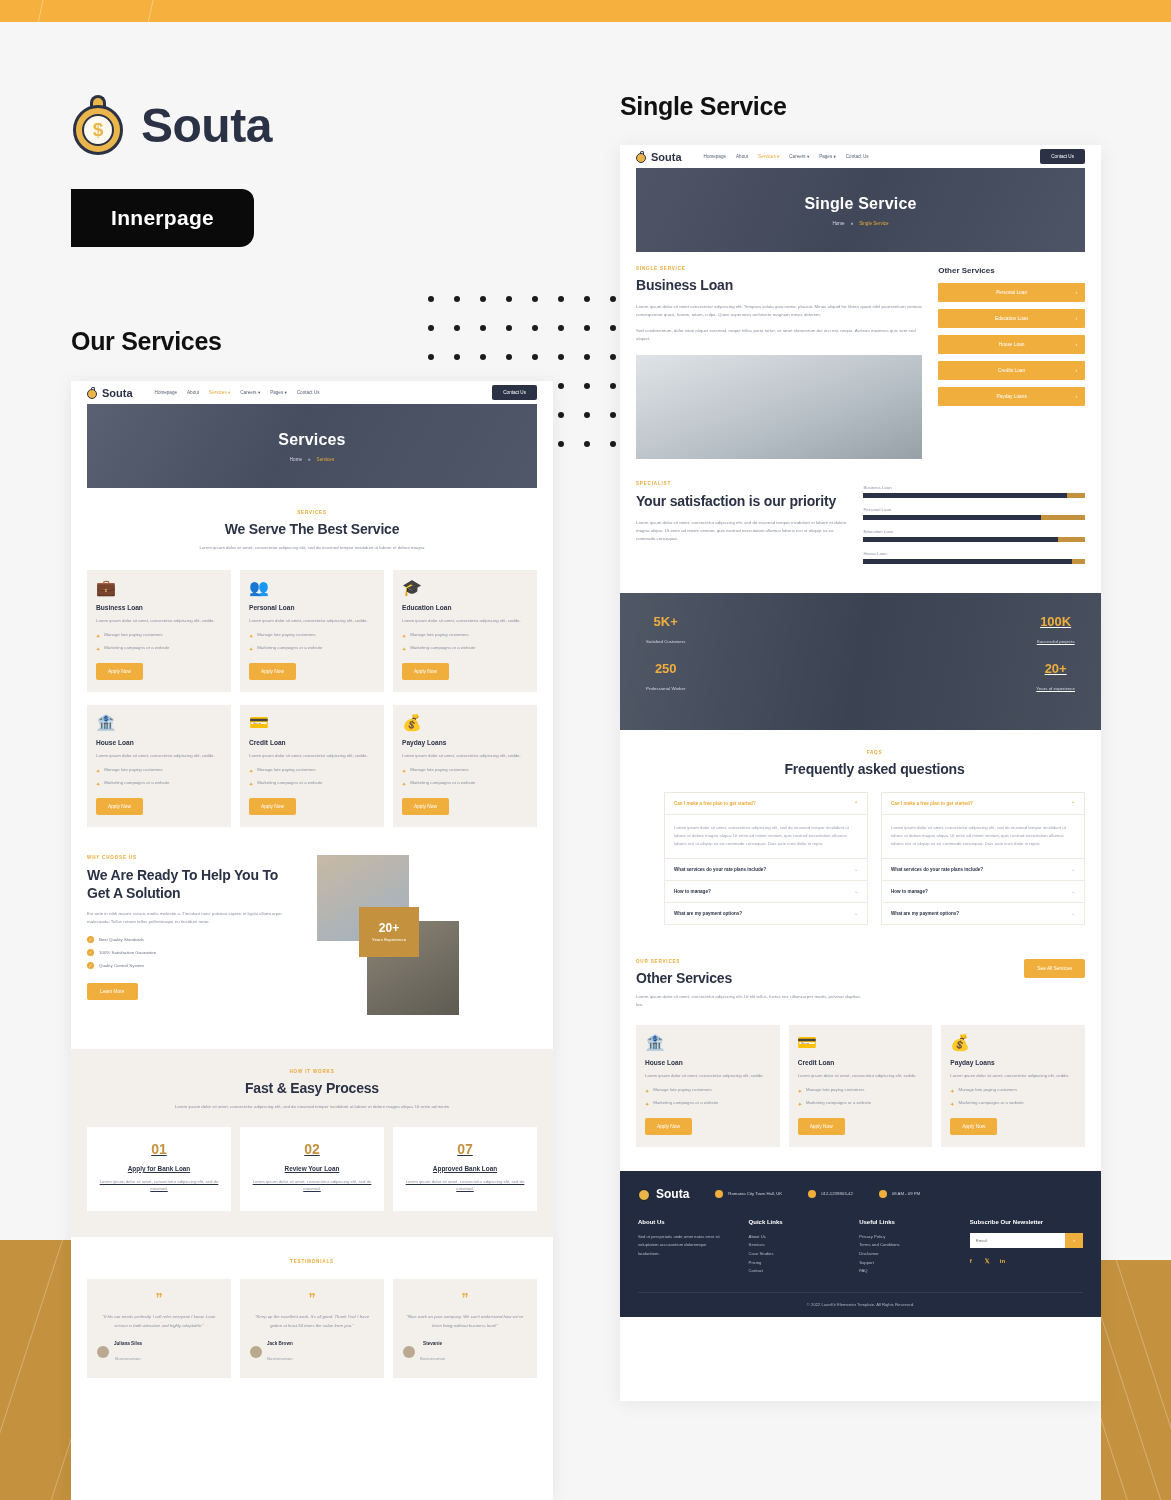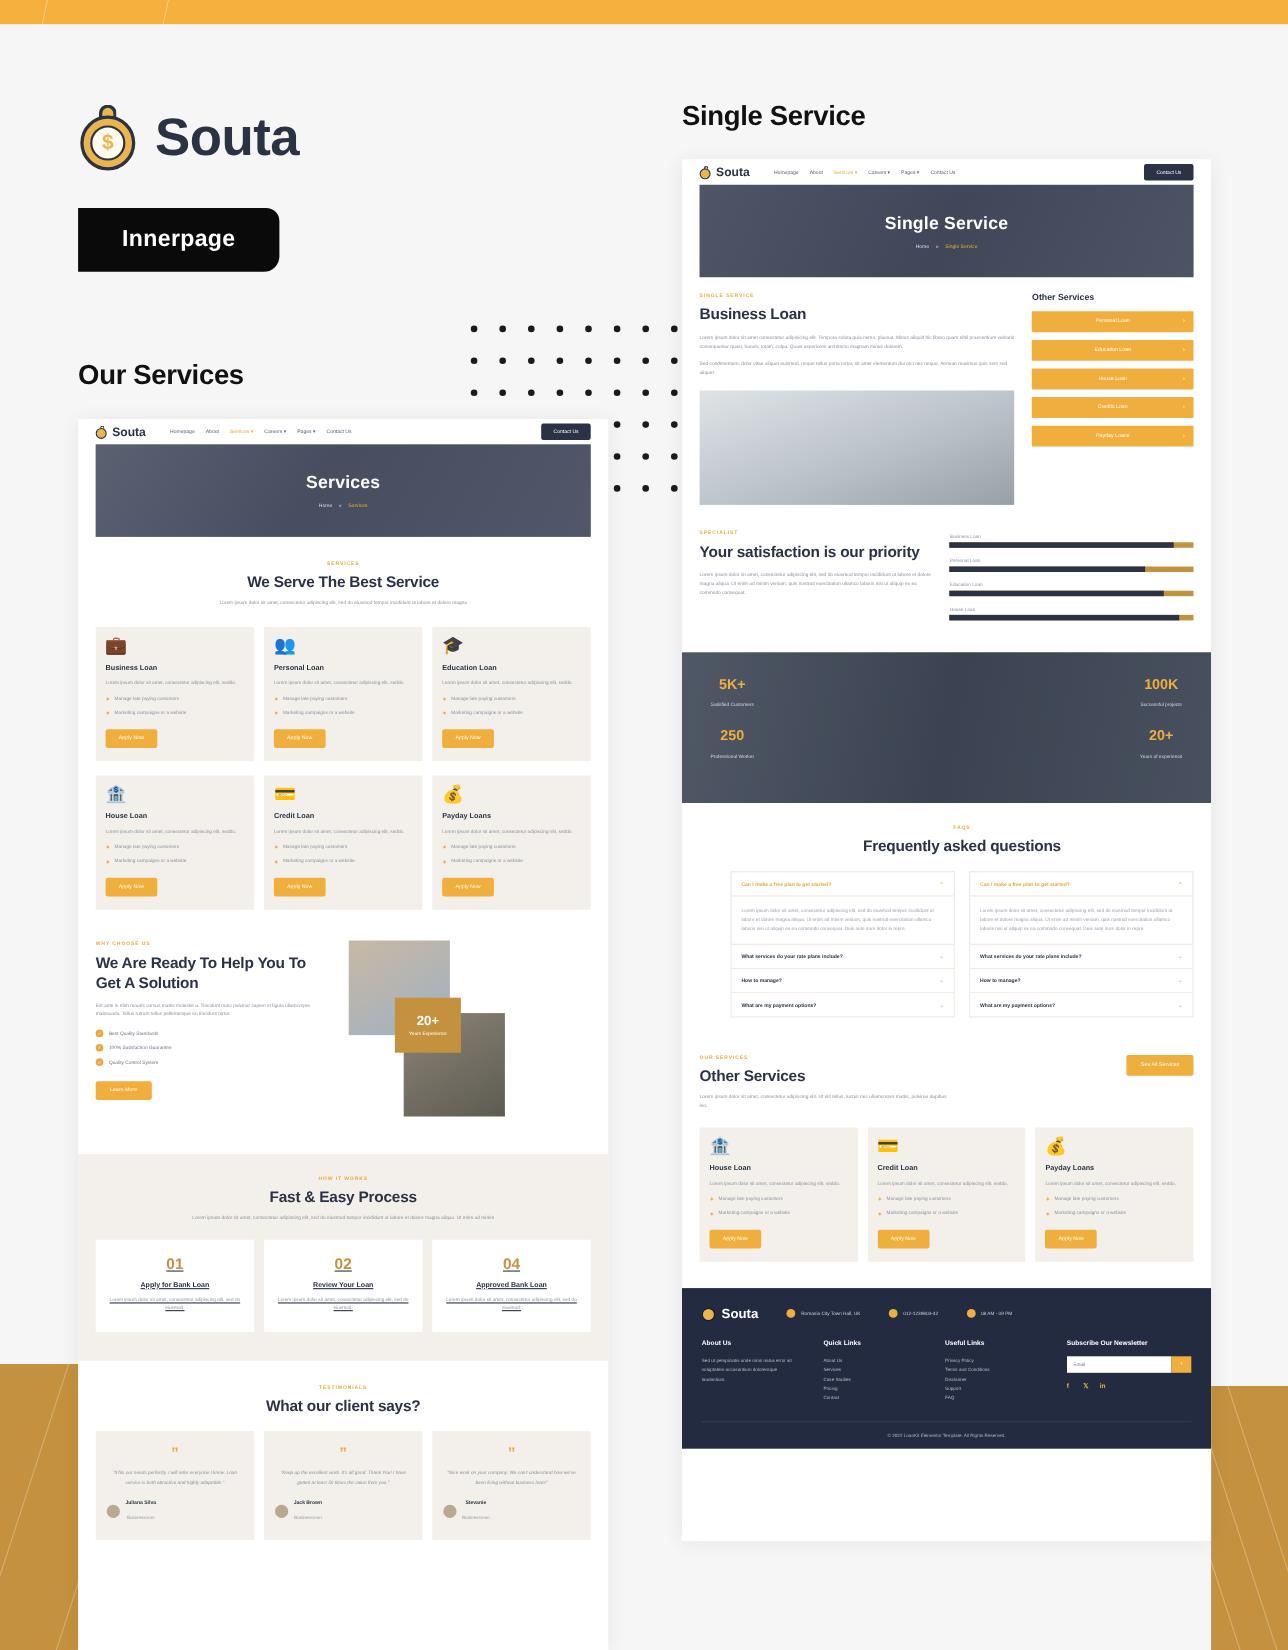--- a/index.html
+++ b/index.html
@@ -370,30 +370,29 @@
           <div class="num">01</div>
           <h4>Apply for Bank Loan</h4>
           <p>Lorem ipsum dolor sit amet, consectetur adipiscing elit, sed do eiusmod.</p>
         </div>
         <div class="pcard">
           <div class="num">02</div>
           <h4>Review Your Loan</h4>
           <p>Lorem ipsum dolor sit amet, consectetur adipiscing elit, sed do eiusmod.</p>
         </div>
         <div class="pcard">
-          <div class="num">04</div>
+          <div class="num">07</div>
           <h4>Approved Bank Loan</h4>
           <p>Lorem ipsum dolor sit amet, consectetur adipiscing elit, sed do eiusmod.</p>
         </div>
       </div>
   </div>
 
   <div style="padding:22px 16px 20px; text-align:center;">
     <div class="eyebrow">TESTIMONIALS</div>
-    <div class="h-big" style="margin:6px 0 0;">What our client says?</div>
     <div class="tcards" id="test-cards">
         <div class="tcard">
           <div class="quote">”</div>
           <p>"It fits our needs perfectly. I will refer everyone I know. Loan service is both attractive and highly adaptable."</p>
           <div class="person">
             <div class="avatar"></div>
             <div><b>Juliana Silva</b><span>Businessman</span></div>
           </div>
         </div>
         <div class="tcard">
@@ -515,21 +514,21 @@
         </div>
       </div>
   </div>
 
   <div class="ach" style="background:linear-gradient(100deg,#7b8492,#4c5463 50%,#6a7381);">
     <div class="ov"></div>
     <div id="ach-left" style="position:relative;">
         <div class="stat" style="margin-bottom: 14px;"><b>5K+</b><span>Satisfied Customers</span></div>
         <div class="stat" style="margin-bottom: 14px;"><b>250</b><span>Professional Worker</span></div>
       </div>
-    <div id="ach-right" style="position:relative;">
+    <div id="ach-right" style="position:relative;text-decoration:underline;">
         <div class="stat" style="margin-bottom: 14px;"><b>100K</b><span>Successful projects</span></div>
         <div class="stat" style="margin-bottom: 14px;"><b>20+</b><span>Years of experience</span></div>
       </div>
   </div>
 
   <div class="faq-sec">
     <div class="eyebrow">FAQS</div>
     <div class="h-big" style="margin:6px 0 0;">Frequently asked questions</div>
     <div class="faqs" id="faq-cols">
         <div class="faqcol">

